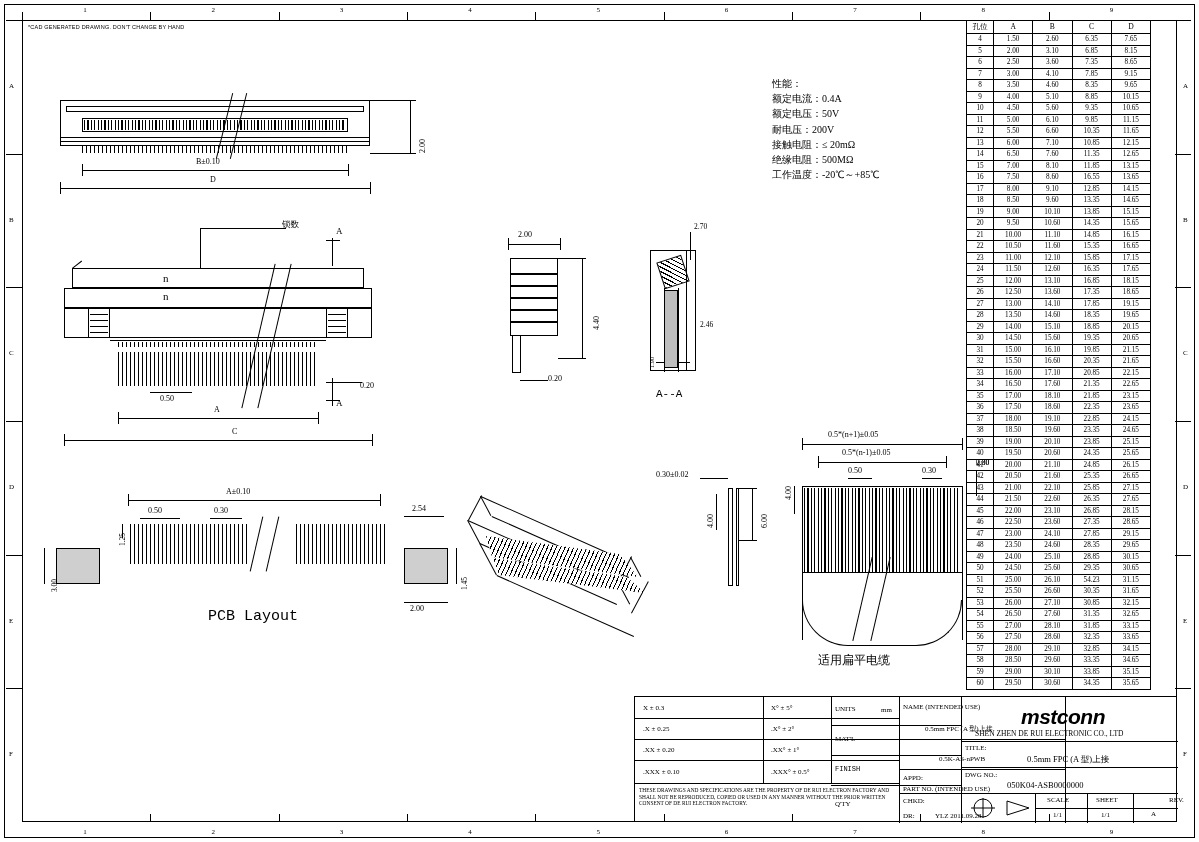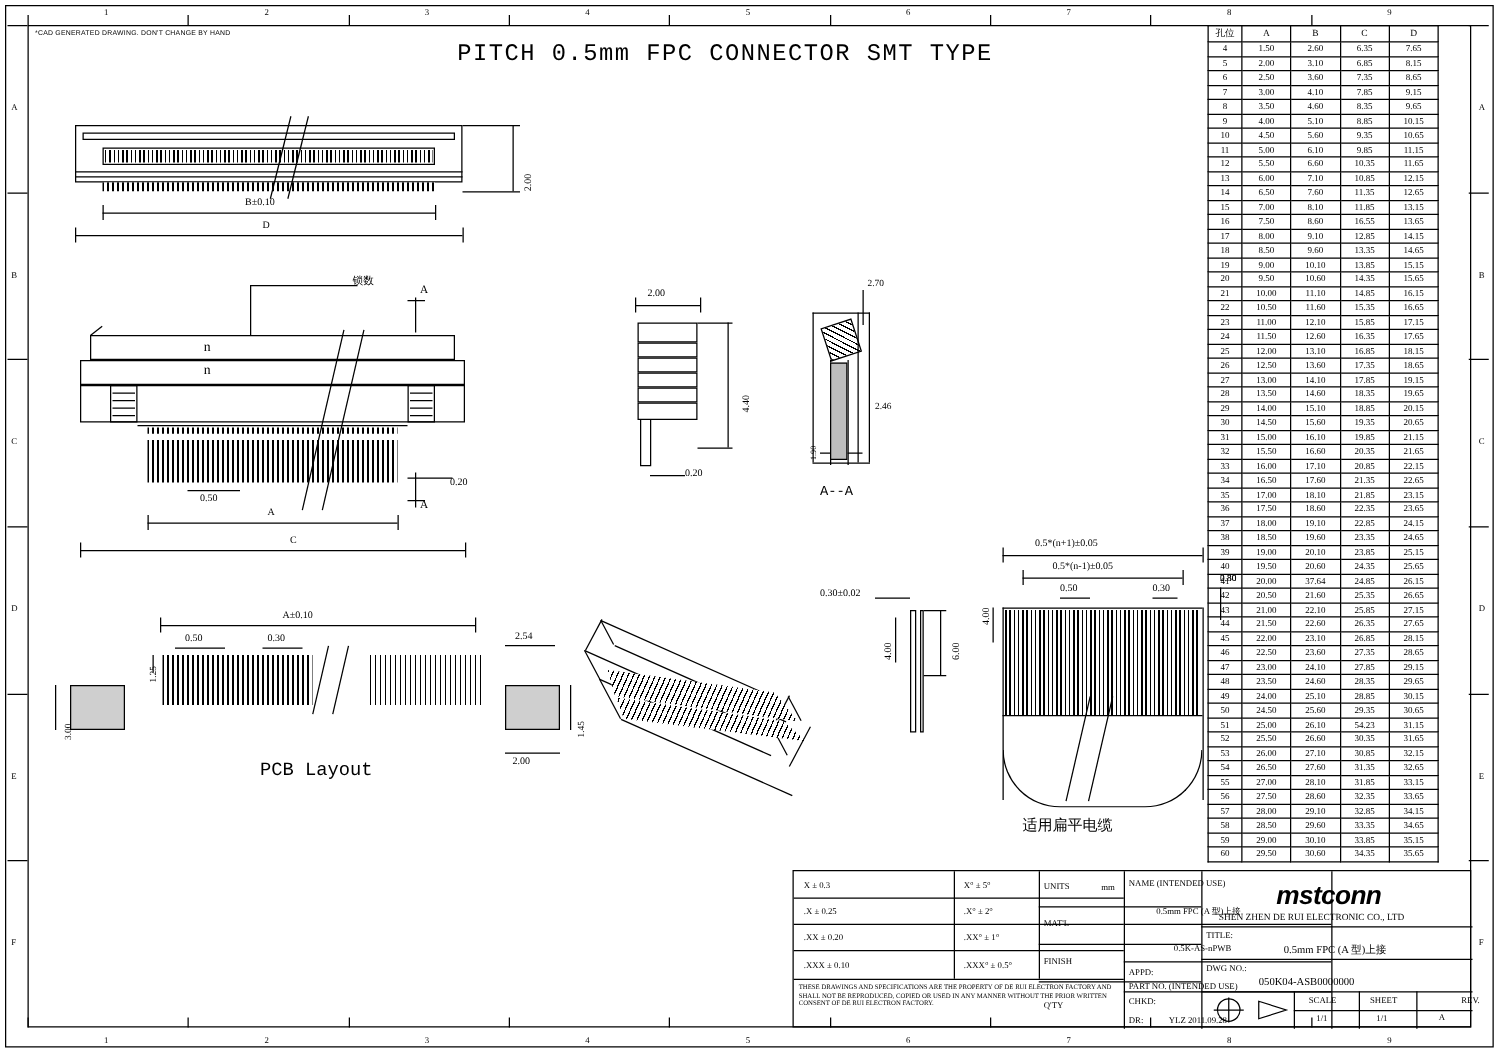--- a/index.html
+++ b/index.html
@@ -54,21 +54,20 @@
 </style>
 </head>
 <body>
 
 <div id="sheet">
 
   <div class="bd outer"></div>
   <div class="bd inner"></div>
 
   <div class="note-top">*CAD GENERATED DRAWING. DON'T CHANGE BY HAND</div>
-  <div class="title-main">PITCH 0.5mm FPC CONNECTOR SMT TYPE</div>
 
   <div id="zones">
       <div class="zl" style="left: 83.1667px; top: 6px;">1</div>
       <div class="zl" style="left: 83.1667px; top: 828px;">1</div>
       <div class="tickv" style="left: 22px; top: 12px; height: 8px;"></div>
       <div class="tickv" style="left: 22px; top: 814px; height: 8px;"></div>
       <div class="zl" style="left: 211.5px; top: 6px;">2</div>
       <div class="zl" style="left: 211.5px; top: 828px;">2</div>
       <div class="tickv" style="left: 150.333px; top: 12px; height: 8px;"></div>
       <div class="tickv" style="left: 150.333px; top: 814px; height: 8px;"></div>
@@ -341,20 +340,29 @@
     <div class="ln hl" style="left:802px;top:572px;width:160px;"></div>
 
     <div style="position:absolute;left:802px;top:600px;width:160px;height:46px;border-bottom:1px solid #000;border-left:1px solid #000;border-right:1px solid #000;border-radius:0 0 60px 60px;box-sizing:border-box;"></div>
 
     <div class="ln" style="left:862px;top:556px;width:1px;height:86px;transform:rotate(13deg);"></div>
     <div class="ln" style="left:880px;top:556px;width:1px;height:86px;transform:rotate(13deg);"></div>
 
     <div class="cabletitle">适用扁平电缆</div>
   </div>
 
+  <div class="spec">
+    <div>性能：</div>
+    <div>额定电流：0.4A</div>
+    <div>额定电压：50V</div>
+    <div>耐电压：200V</div>
+    <div>接触电阻：≤ 20mΩ</div>
+    <div>绝缘电阻：500MΩ</div>
+    <div>工作温度：-20℃～+85℃</div>
+  </div>
 
   <table class="ptab">
     <thead>
         <tr id="ptab-head">
           <th>孔位</th>
           <th>A</th>
           <th>B</th>
           <th>C</th>
           <th>D</th>
         </tr>
@@ -615,21 +623,21 @@
         <tr>
           <td>40</td>
           <td>19.50</td>
           <td>20.60</td>
           <td>24.35</td>
           <td>25.65</td>
         </tr>
         <tr>
           <td>41</td>
           <td>20.00</td>
-          <td>37.64</td>
+          <td>21.10</td>
           <td>24.85</td>
           <td>26.15</td>
         </tr>
         <tr>
           <td>42</td>
           <td>20.50</td>
           <td>21.60</td>
           <td>25.35</td>
           <td>26.65</td>
         </tr>
@@ -796,21 +804,21 @@
     <div class="tbtxt" style="left:8px;top:49px;">.XX ± 0.20</div>
     <div class="tbtxt" style="left:8px;top:71px;">.XXX ± 0.10</div>
     <div class="tbtxt" style="left:136px;top:7px;">X° ± 5°</div>
     <div class="tbtxt" style="left:136px;top:28px;">.X° ± 2°</div>
     <div class="tbtxt" style="left:136px;top:49px;">.XX° ± 1°</div>
     <div class="tbtxt" style="left:136px;top:71px;">.XXX° ± 0.5°</div>
 
     <div class="tbtxt" style="left:200px;top:8px;">UNITS</div>
     <div class="tbtxt" style="left:246px;top:9px;">mm</div>
     <div class="tbtxt" style="left:200px;top:38px;">MAT'L</div>
-    <div class="tbtxt" style="left:200px;top:68px;">FINISH</div>
+    <div class="tbtxt" style="left:200px;top:68px;font-family:Liberation Mono, monospace;">FINISH</div>
     <div class="tbtxt" style="left:200px;top:103px;">Q'TY</div>
 
     <div class="tbtxt" style="left:268px;top:6px;">NAME (INTENDED USE)</div>
     <div class="tbtxt" style="left:290px;top:27px;">0.5mm FPC (A 型)上接</div>
     <div class="tbtxt" style="left:268px;top:48px;margin-top:40px;">PART NO. (INTENDED USE)</div>
     <div class="tbtxt" style="left:304px;top:58px;">0.5K-AS-nPWB</div>
     <div class="tbtxt" style="left:268px;top:77px;">APPD:</div>
     <div class="tbtxt" style="left:268px;top:100px;">CHKD:</div>
     <div class="tbtxt" style="left:268px;top:115px;">DR:</div>
     <div class="tbtxt" style="left:300px;top:115px;">YLZ 2011.09.28</div>

